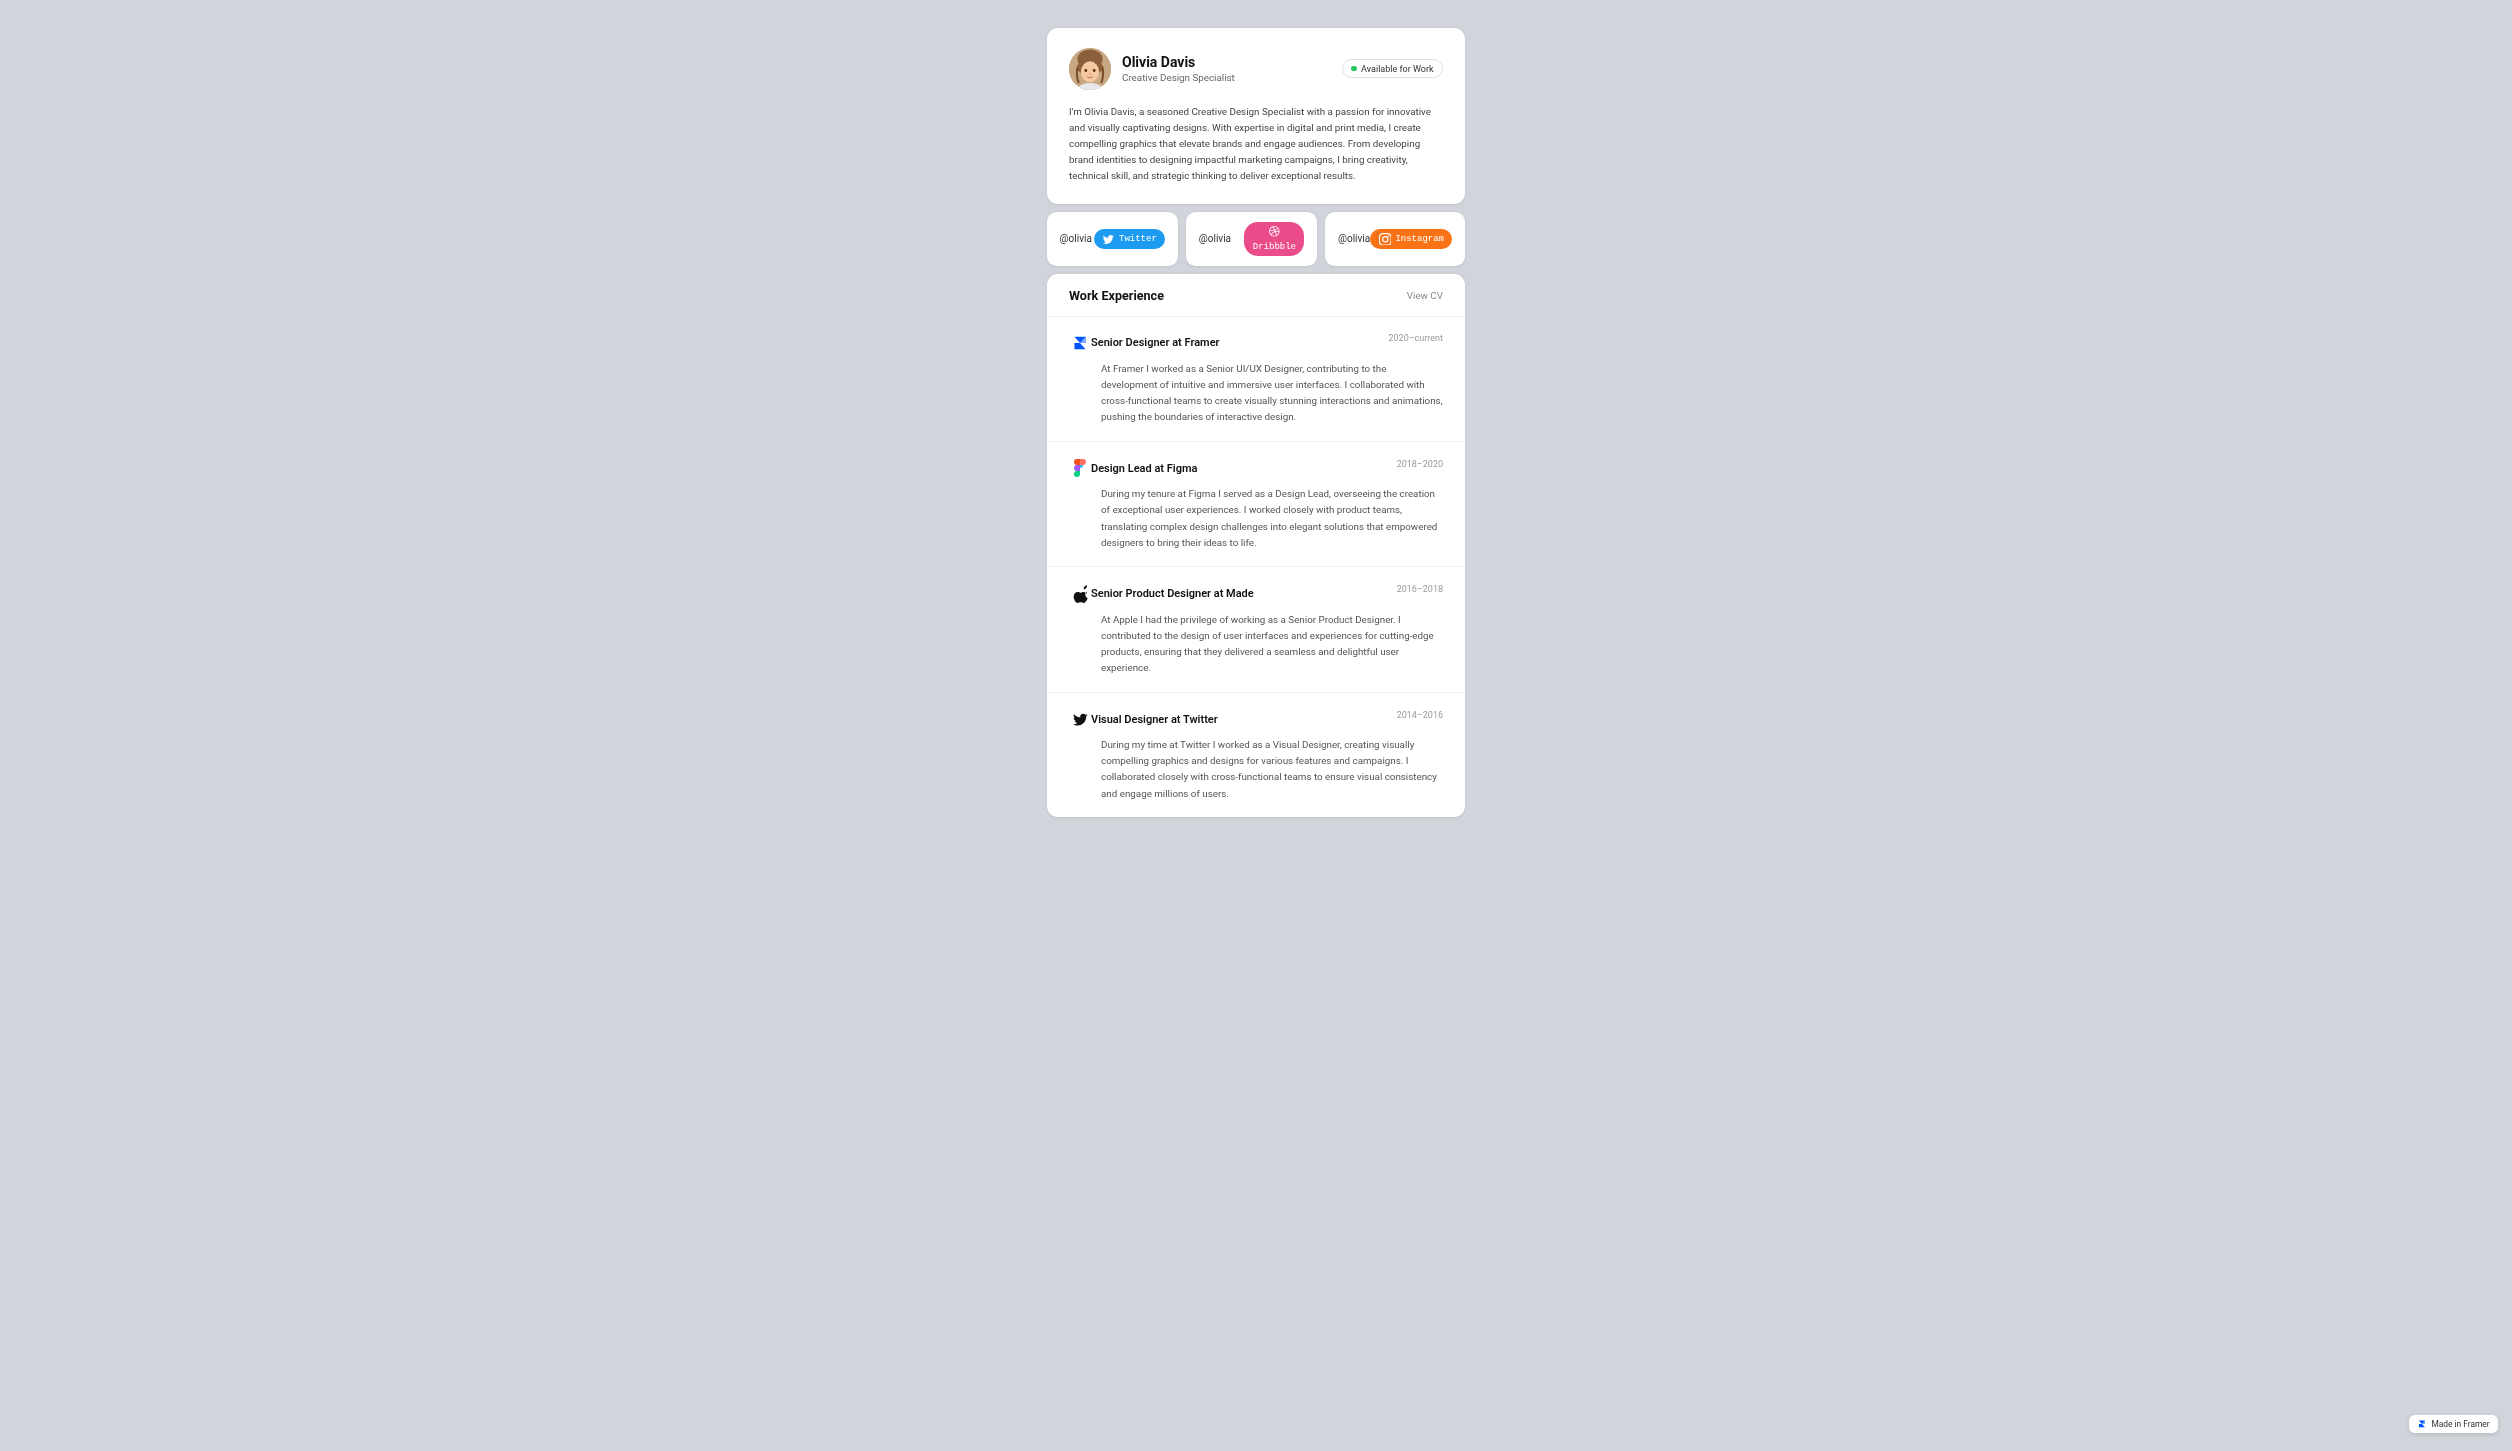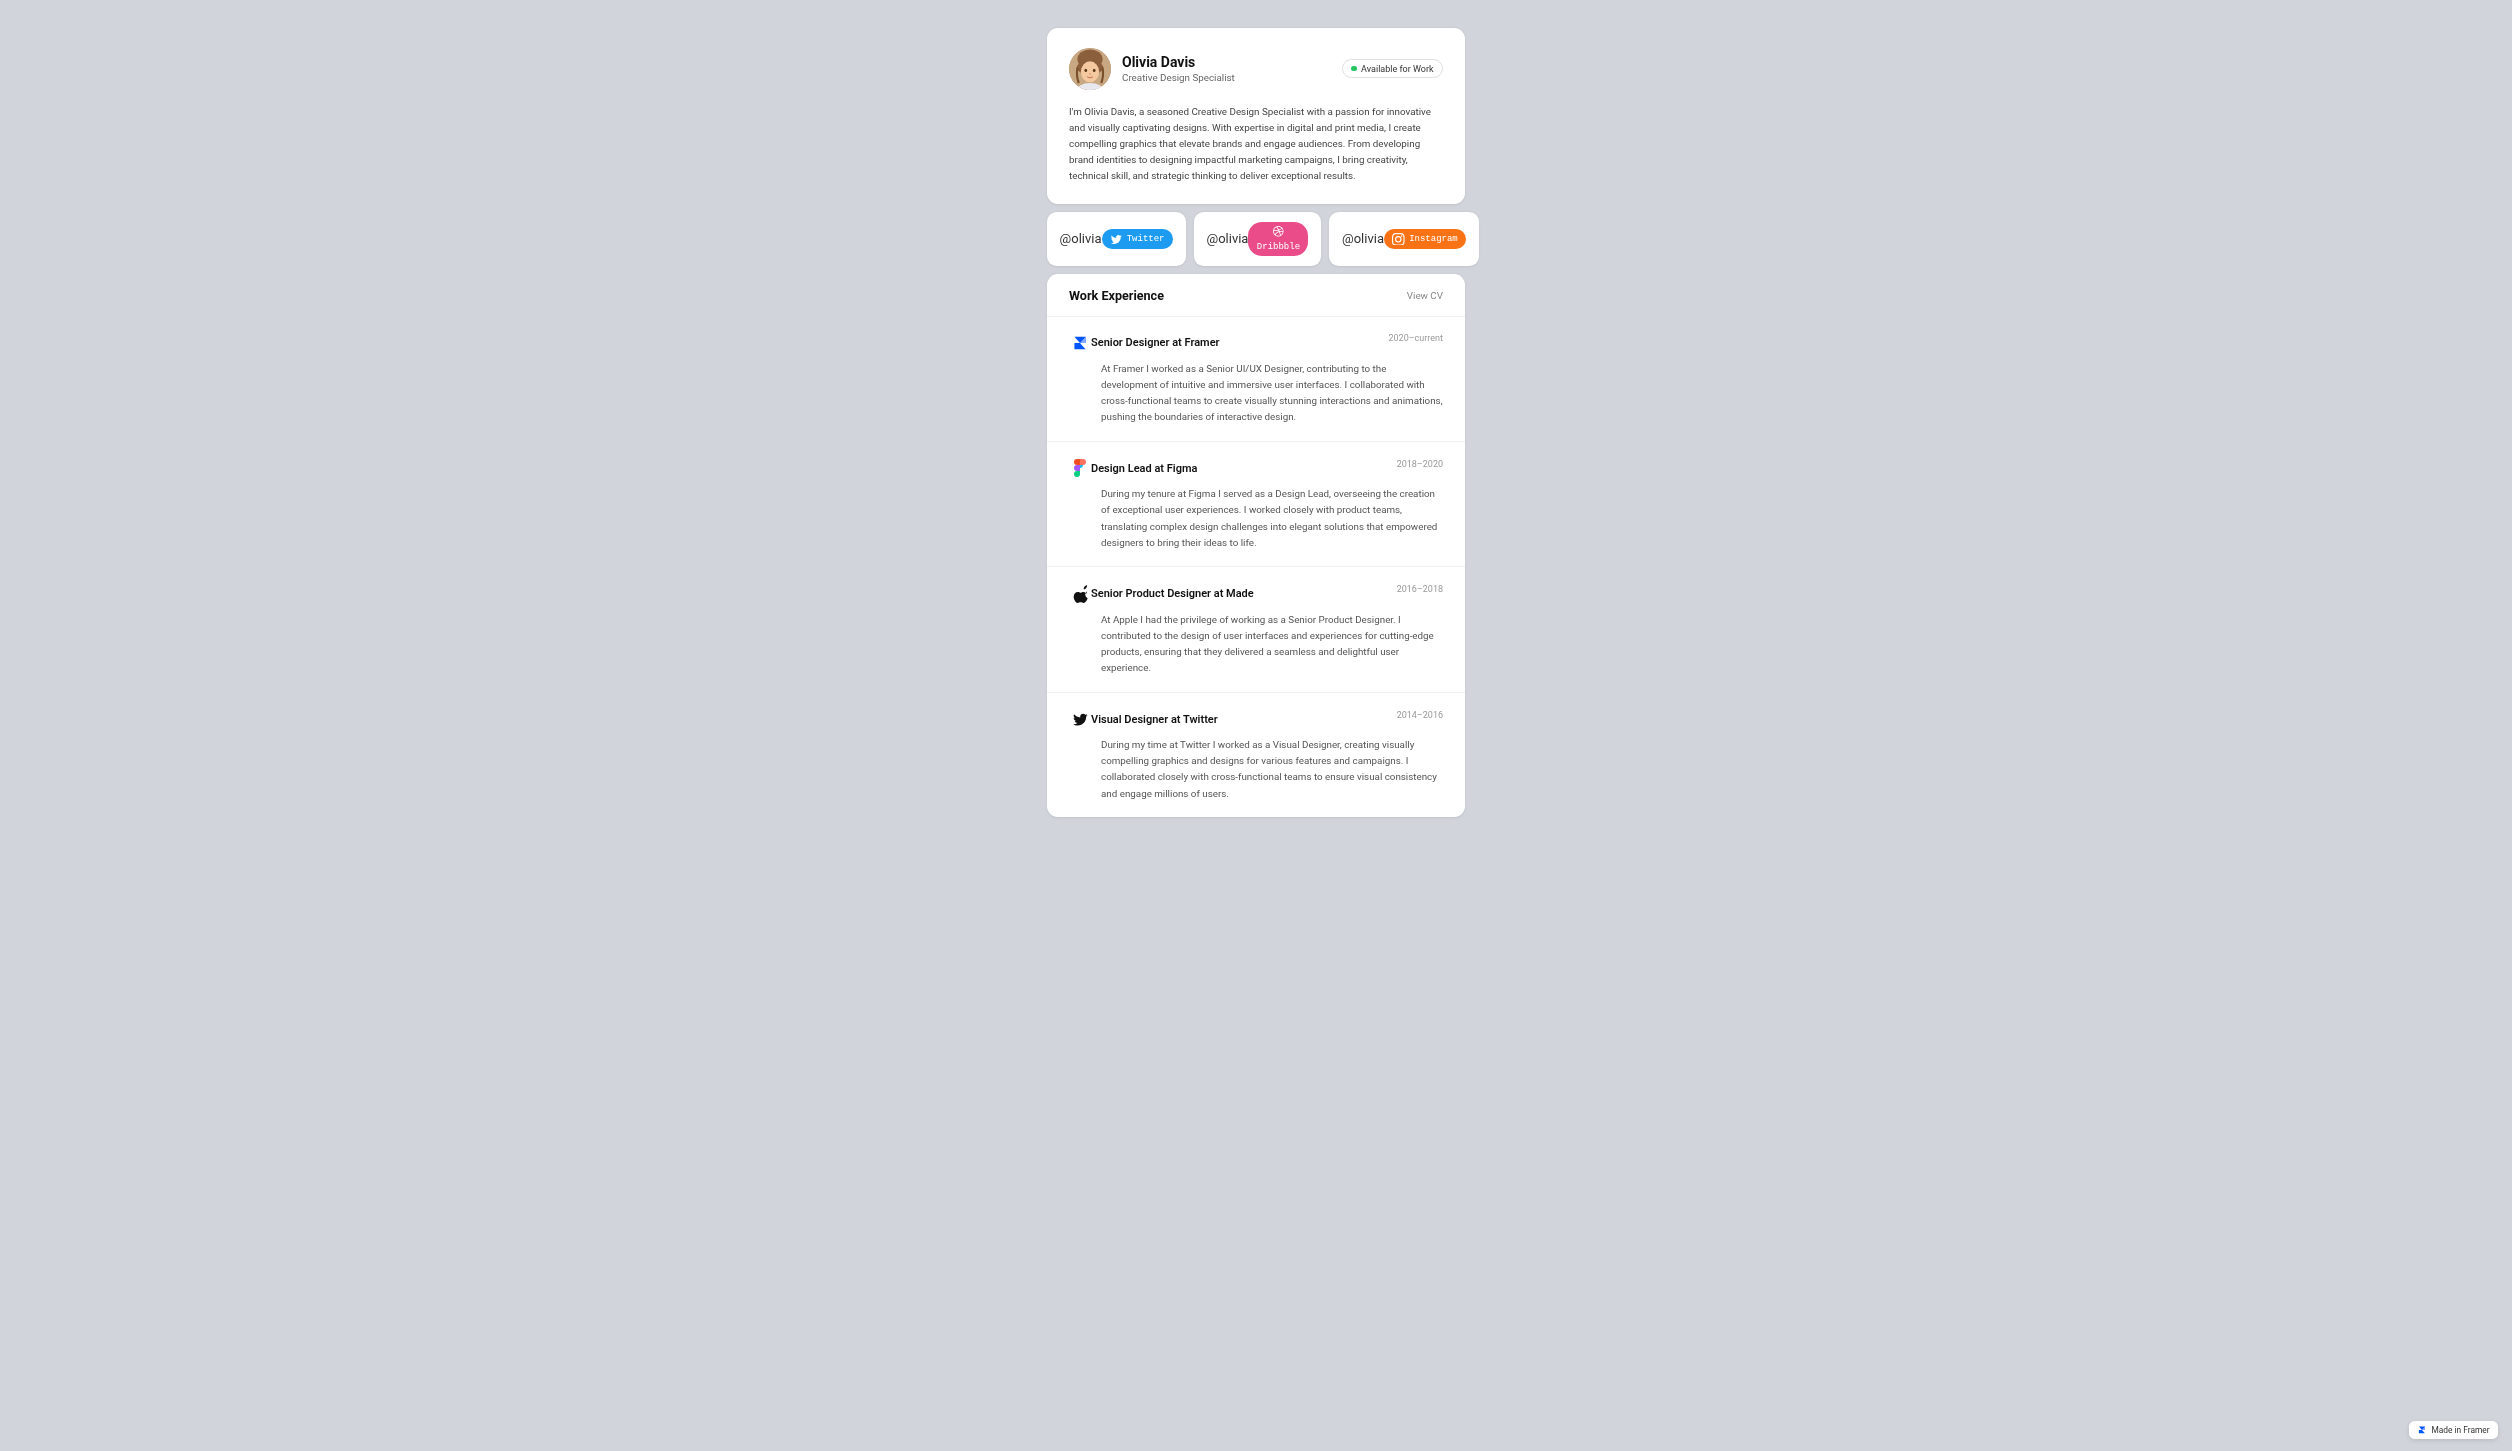--- a/index.html
+++ b/index.html
@@ -92,21 +92,21 @@
       flex: 1;
       background: #fff;
       border-radius: 9.8px;
       padding: 9.8px 12.6px;
       display: flex;
       align-items: center;
       justify-content: space-between;
       box-shadow: 0 0.7px 2.8px rgba(0,0,0,0.08);
     }
     .social-handle {
-      font-size: 13px;
+      font-size: 10px;
       color: #333;
       font-weight: 400;
     }
     .social-btn {
       display: flex;
       align-items: center;
       gap: 4.2px;
       border-radius: 14px;
       padding: 3.5px 8.4px;
       font-size: 9px;
@@ -186,21 +186,21 @@
     .job-description {
       font-size: 9.8px;
       color: #555;
       line-height: 1.65;
       margin-left: 32px;
     }
 
     
     .made-in-framer {
       position: fixed;
-      bottom: 12px;
+      bottom: 18px;
       right: 14px;
       display: flex;
       align-items: center;
       gap: 4.2px;
       background: #fff;
       border-radius: 5.6px;
       padding: 4.2px 8.4px;
       font-size: 8.4px;
       color: #333;
       box-shadow: 0 1.4px 5.6px rgba(0,0,0,0.12);

